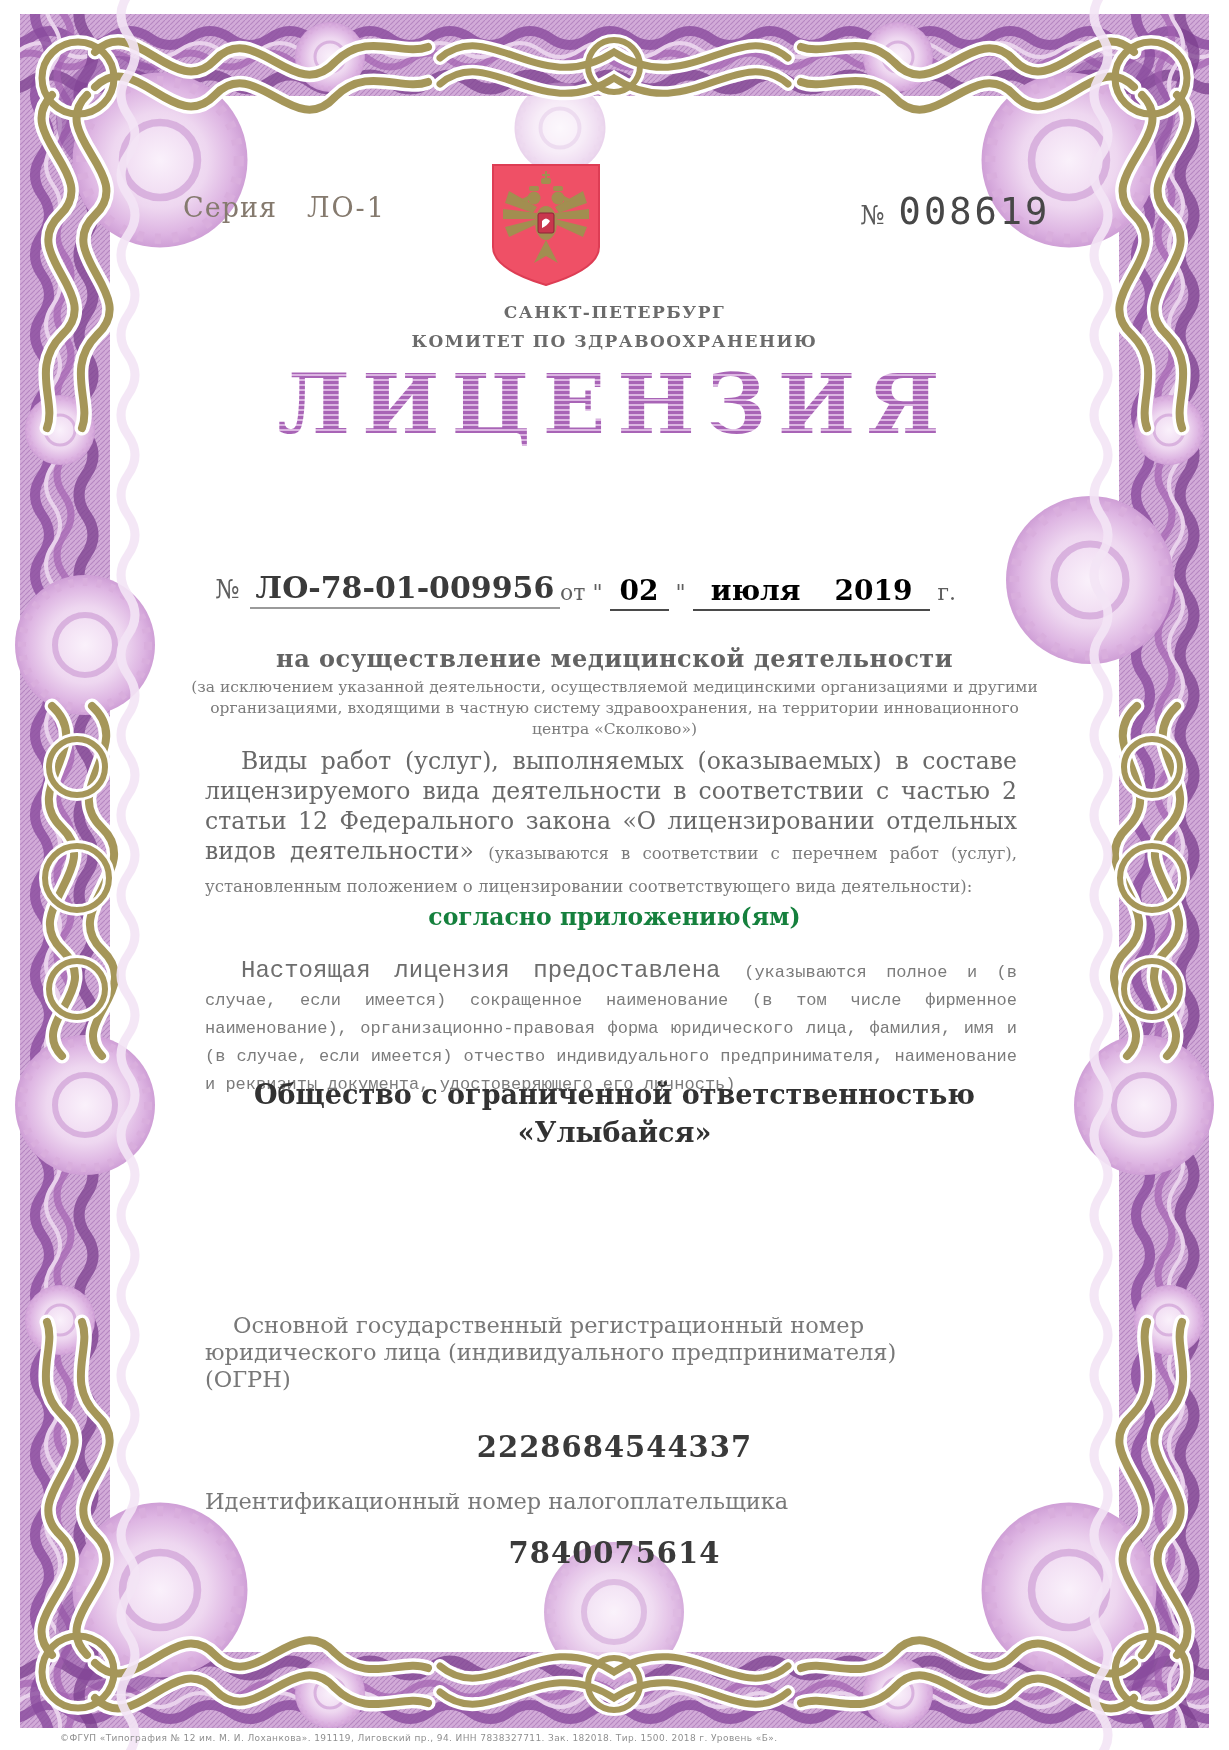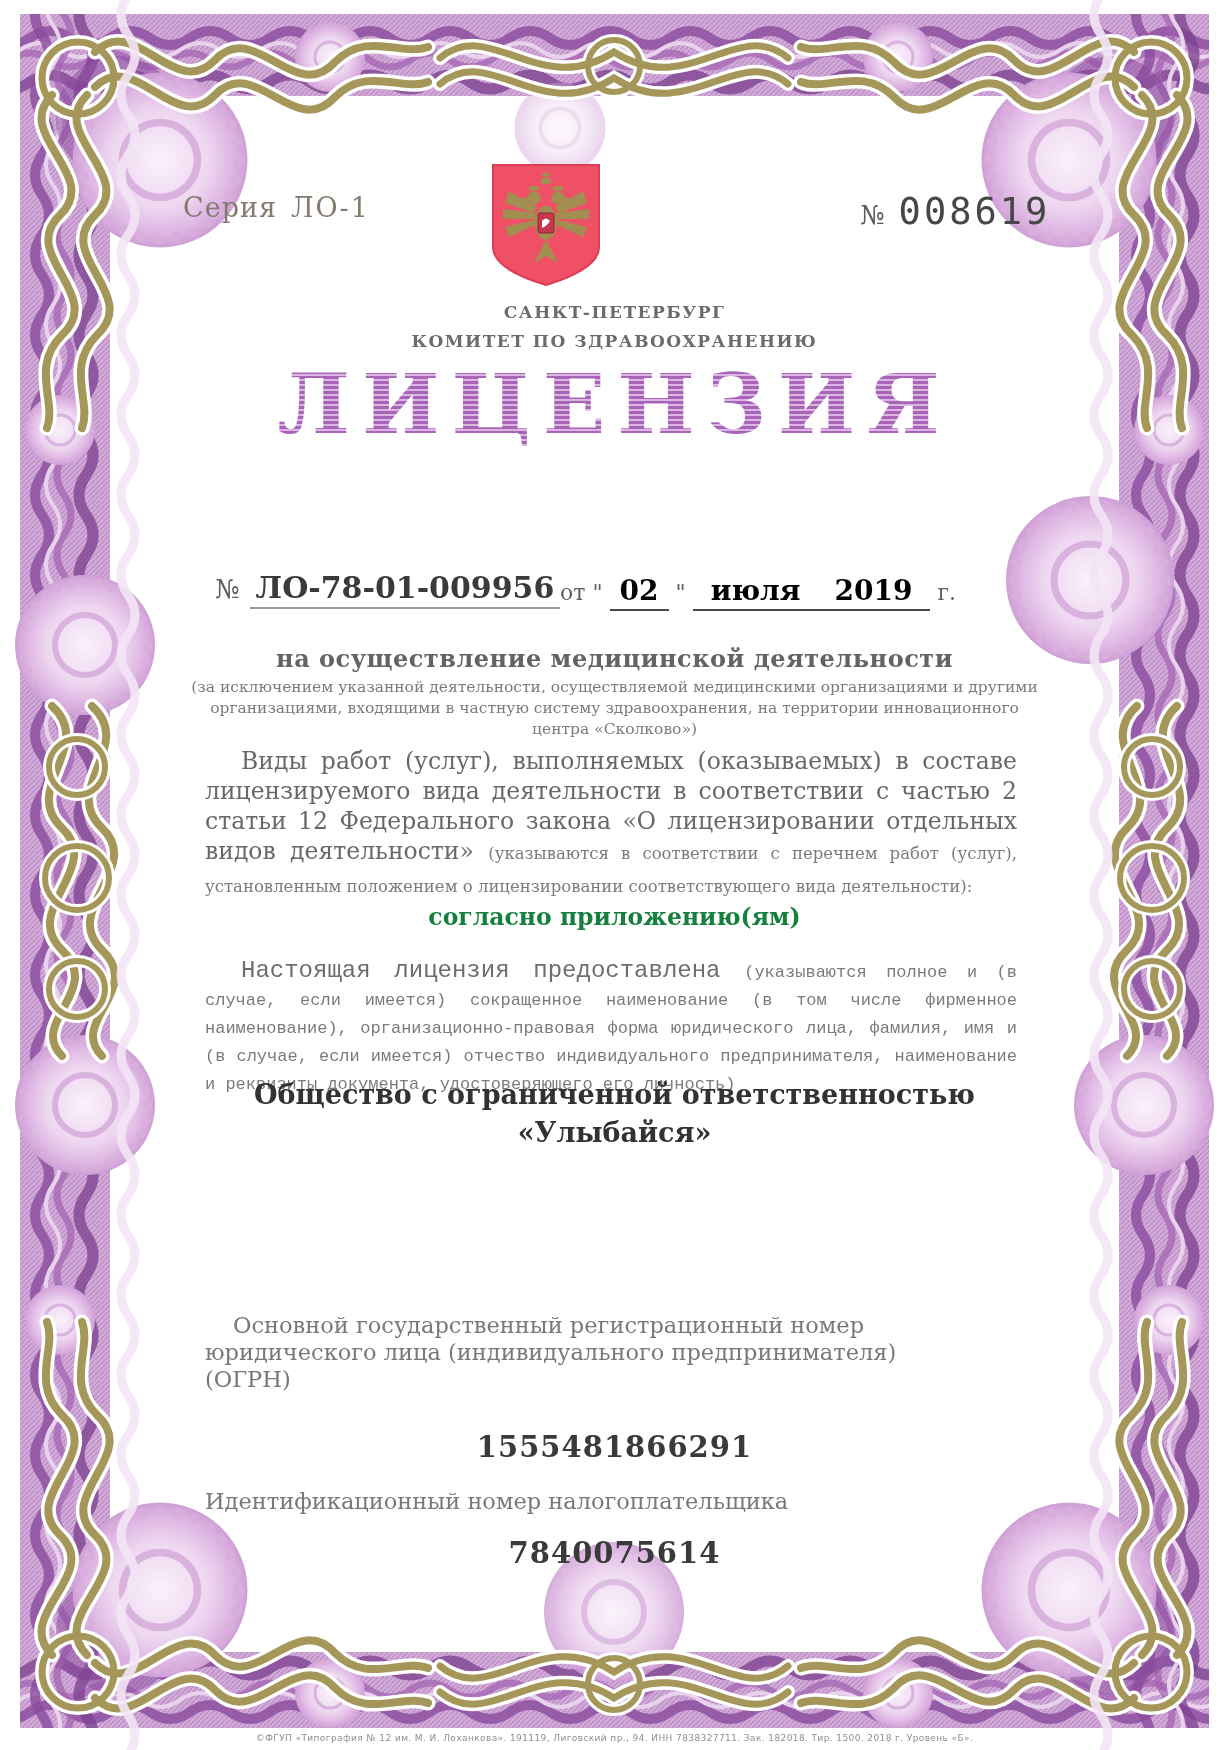--- a/index.html
+++ b/index.html
@@ -7,21 +7,21 @@
     position:relative; width:1229px; height:1750px; background:#ffffff;
     overflow:hidden; font-family:"DejaVu Serif", serif;
   }
   .border-svg{position:absolute;left:0;top:0;width:1229px;height:1750px;z-index:0;}
   .content{position:absolute;left:0;top:0;width:100%;height:100%;z-index:1;}
 
   .abs{position:absolute;}
   .center{left:112px;right:112px;text-align:center;}
 
   .serial{left:183px;top:192px;font-size:27px;color:#857a6e;letter-spacing:1px;}
-  .serial .val{margin-left:14px;letter-spacing:2px;text-align:right;}
+  .serial .val{margin-left:30px;letter-spacing:2px;text-align:right;}
 
   .emblem{left:487px;top:160px;width:118px;height:130px;}
 
   .docnum{left:860px;top:190px;color:#565656;white-space:nowrap;}
   .docnum .sign{font-size:26px;color:#5a5a5a;margin-right:14px;}
   .docnum .val{font-family:"DejaVu Sans Mono", monospace;font-size:37px;color:#474747;letter-spacing:3px;}
 
   .org{font-weight:bold;font-size:17px;color:#6b6b6b;letter-spacing:1.5px;}
   .org1{top:302px;}
   .org2{top:331px;}
@@ -59,21 +59,21 @@
 
   .company{top:1076px;font-weight:bold;font-size:27px;color:#323232;line-height:38px;}
   .short-name{top:1198px;font-weight:bold;font-size:29px;color:#323232;}
 
   .ogrn-label{top:1312px;left:205px;right:250px;font-size:22.5px;color:#787878;line-height:27px;text-indent:28px;text-align:left;}
   .num-line{font-weight:bold;font-size:29px;color:#3a3a3a;letter-spacing:1px;}
   .ogrn-value{top:1430px;}
   .inn-label{top:1488px;left:205px;font-size:22.5px;color:#787878;}
   .inn-value{top:1536px;}
 
-  .imprint{top:1733px;left:60px;right:60px;text-align:center;font-size:9px;color:#8f8f8f;letter-spacing:.4px;font-family:"DejaVu Sans", sans-serif;}
+  .imprint{top:1733px;left:60px;right:60px;text-align:left;font-size:9px;color:#8f8f8f;letter-spacing:.4px;font-family:"DejaVu Sans", sans-serif;}
 </style>
 </head>
 <body>
 
 <div class="page">
 
   <svg class="border-svg" viewBox="0 0 1229 1750" xmlns="http://www.w3.org/2000/svg">
     <defs>
       <pattern id="ht" width="5" height="5" patternUnits="userSpaceOnUse">
         <path d="M0 5 L5 0" stroke="#b07fbd" stroke-width="1.1" fill="none"></path>
@@ -260,21 +260,21 @@
       <span>Настоящая лицензия предоставлена </span><span class="note">(указываются полное и (в случае, если имеется) сокращенное наименование (в том числе фирменное наименование), организационно-правовая форма юридического лица, фамилия, имя и (в случае, если имеется) отчество индивидуального предпринимателя, наименование и реквизиты документа, удостоверяющего его личность)</span>
     </div>
 
     <div class="abs center company">
       <div>Общество с ограниченной ответственностью</div>
       <div>«Улыбайся»</div>
     </div>
 
 
     <div class="abs ogrn-label">Основной государственный регистрационный номер юридического лица (индивидуального предпринимателя) (ОГРН)</div>
-    <div class="abs center num-line ogrn-value">1555481866291</div>
+    <div class="abs center num-line ogrn-value">2228684544337</div>
 
     <div class="abs inn-label">Идентификационный номер налогоплательщика</div>
     <div class="abs center num-line inn-value">7840075614</div>
 
     <div class="abs imprint">©ФГУП «Типография № 12 им. М. И. Лоханкова». 191119, Лиговский пр., 94. ИНН 7838327711. Зак. 182018. Тир. 1500. 2018 г. Уровень «Б».</div>
 
   </div>
 </div>
 
 </body></html>

